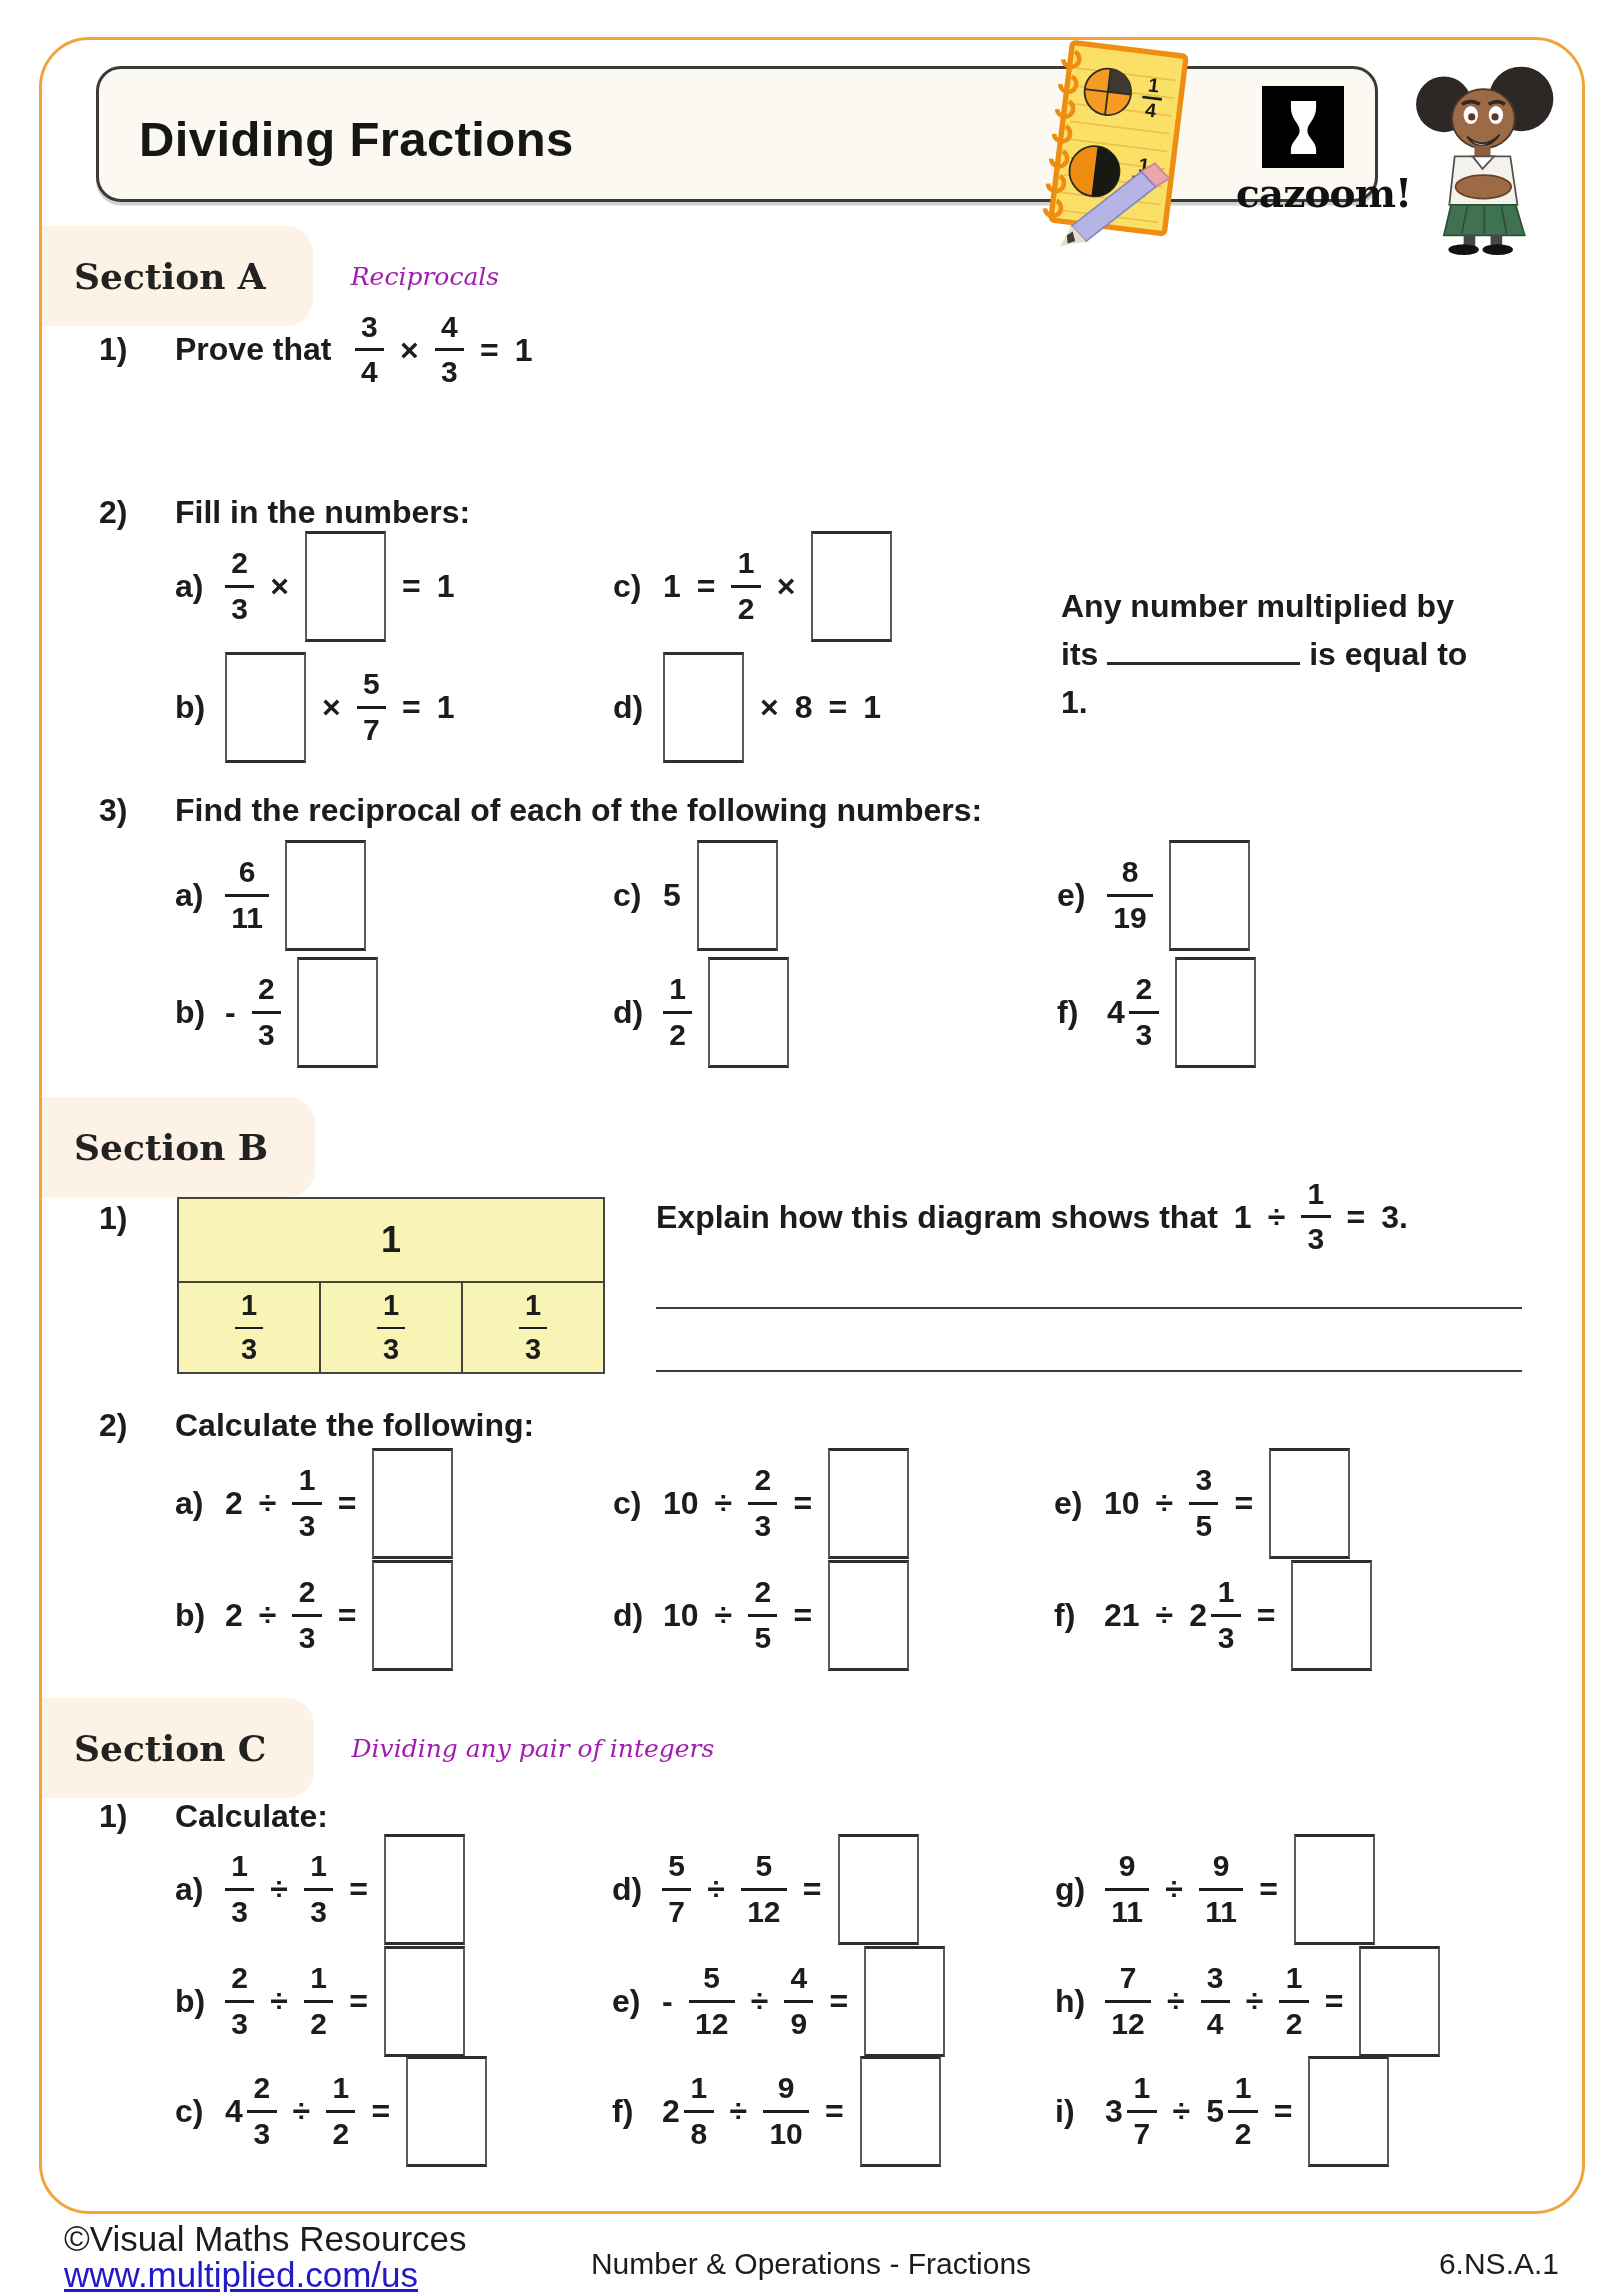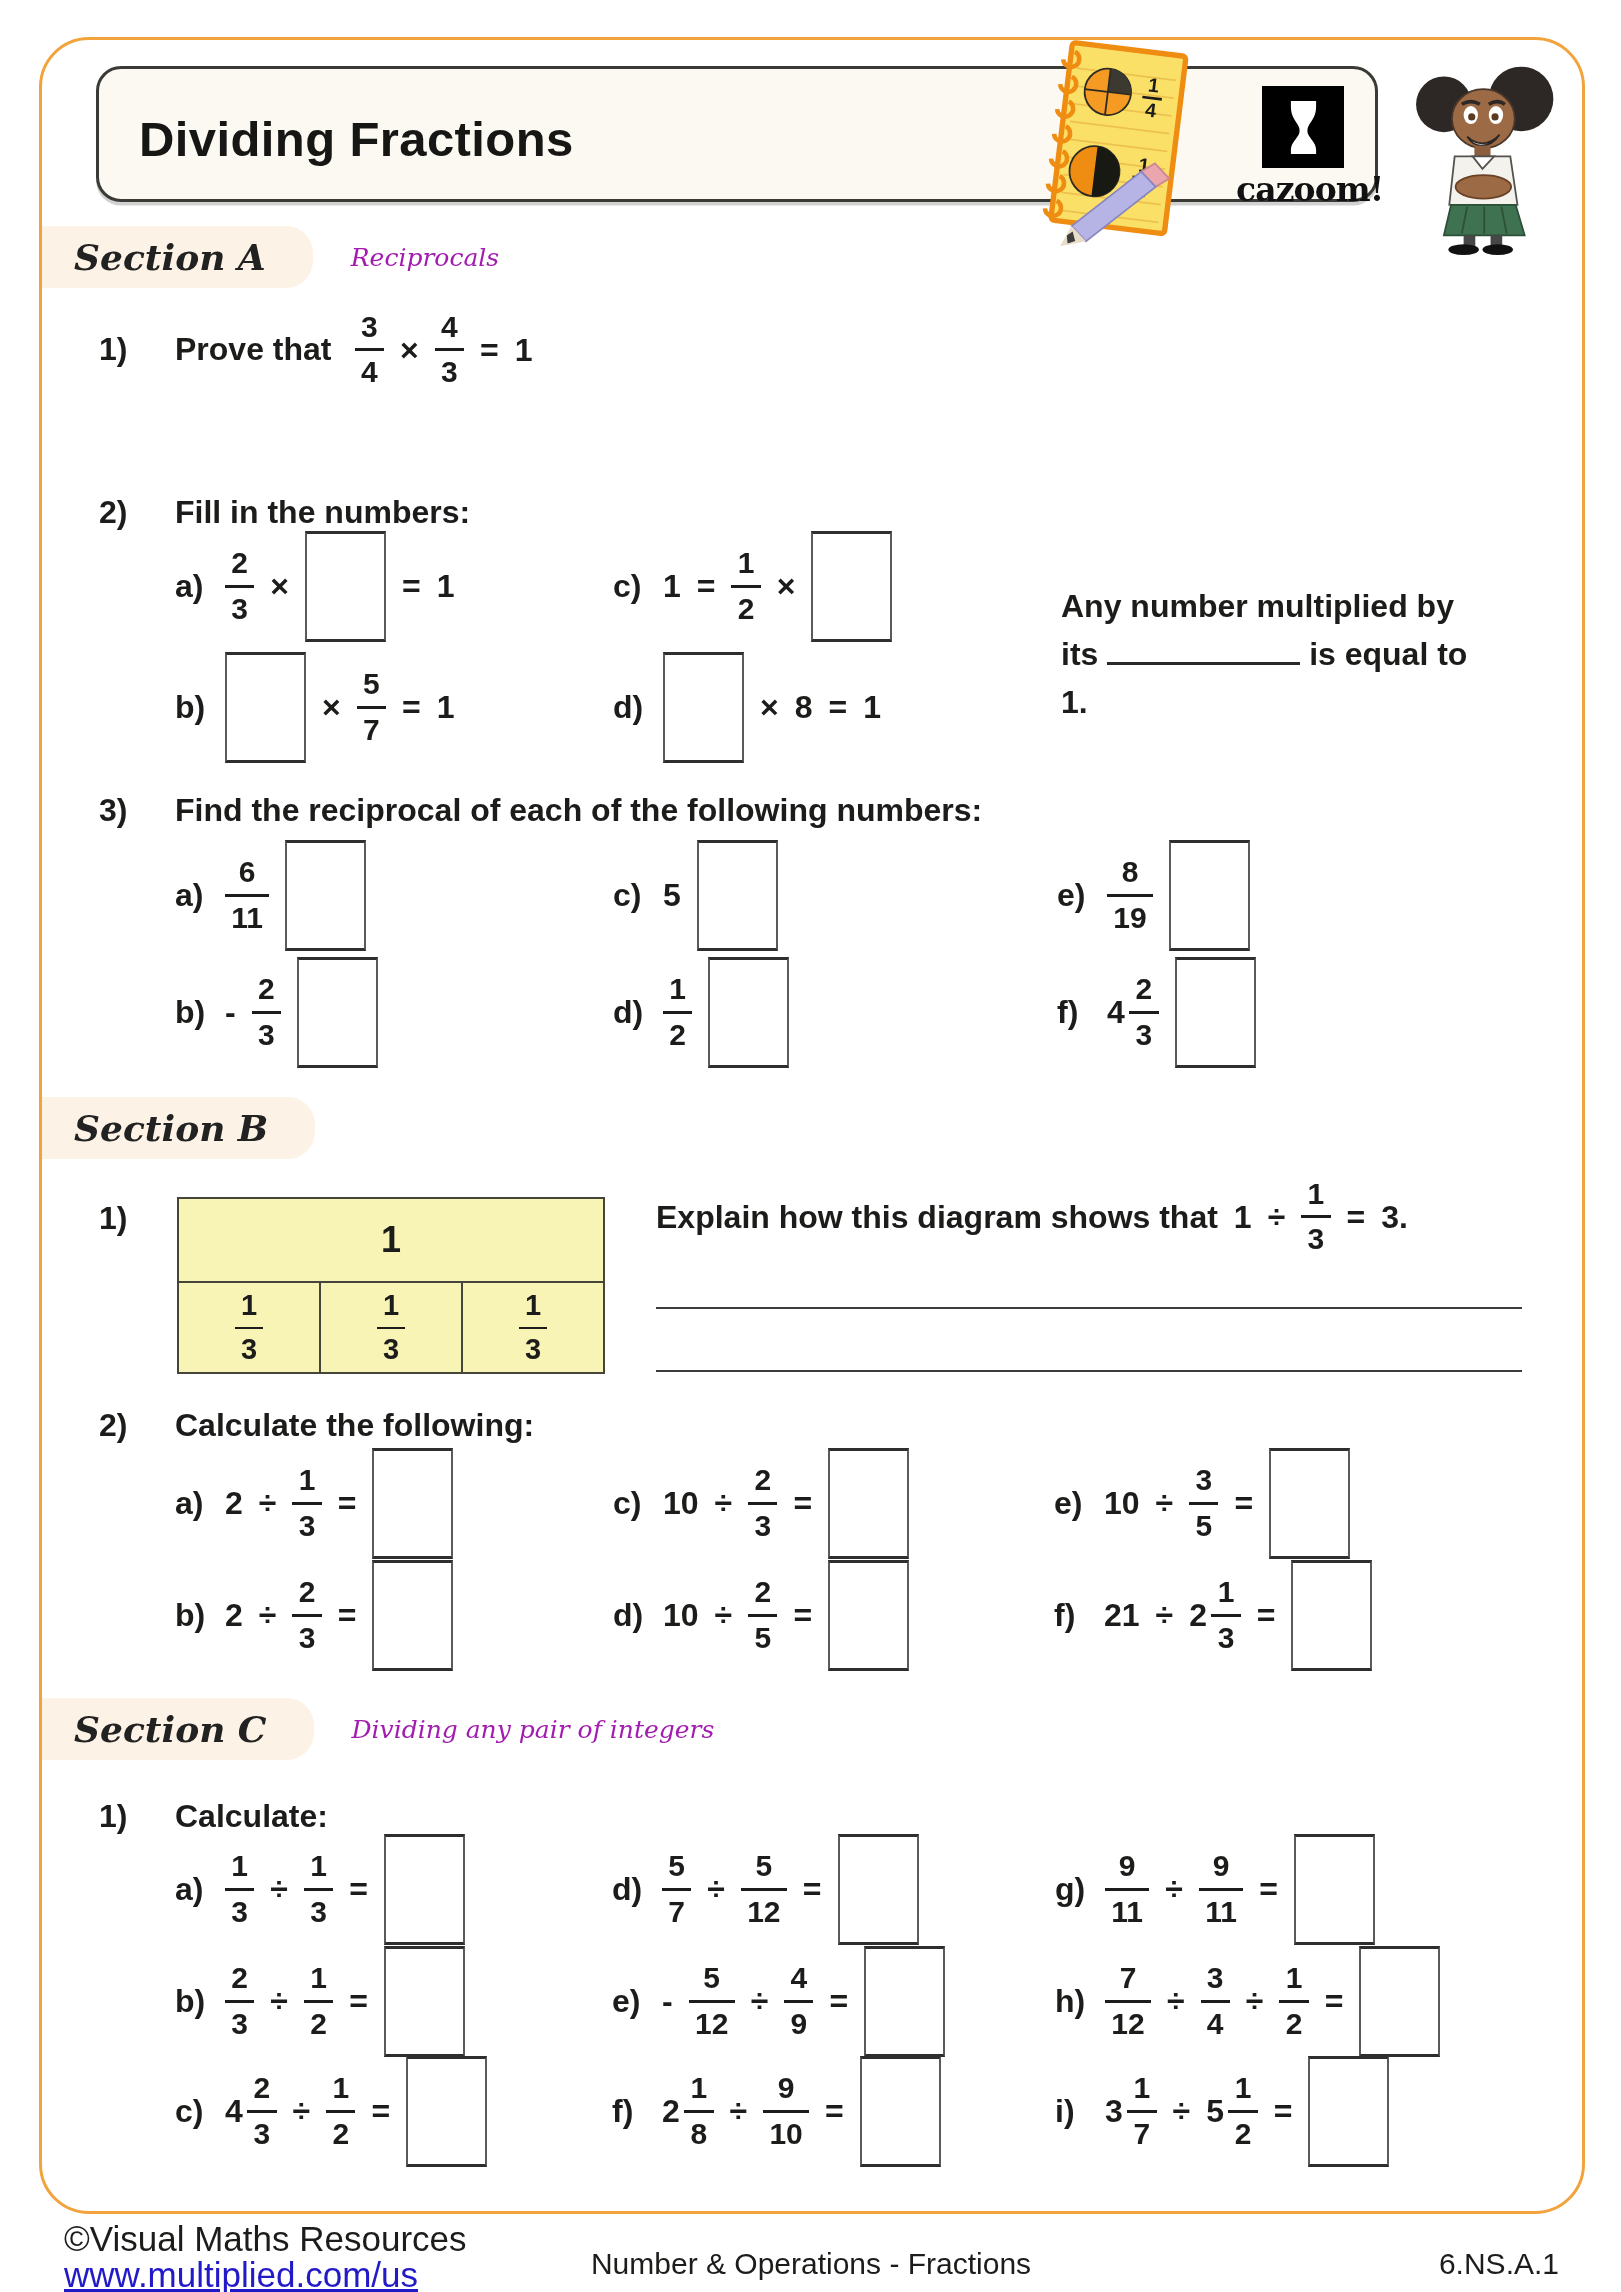--- a/index.html
+++ b/index.html
@@ -18,28 +18,28 @@
     background:#fbf9f1; border:3.6px solid #3a3a36; border-radius:25px;
     box-shadow:0 3.6px 0 rgba(0,0,0,.18); z-index:2;
   }
   .page-title {
     position:absolute; left:139px; top:111px; z-index:3;
     font-size:49px; font-weight:bold; letter-spacing:0.4px; color:#161614;
   }
   .notepad { position:absolute; left:1037px; top:38px; z-index:4; }
   .logo { position:absolute; left:1236px; top:86px; width:134px; text-align:center; z-index:3; }
   .logo-square { width:82px; height:82px; background:#000; margin:0 auto; display:flex; align-items:center; justify-content:center; }
-  .logo-text { font-family:"DejaVu Serif", serif; font-weight:bold; font-size:33px; color:#111; margin-top:1.8px; letter-spacing:-0.9px; }
+  .logo-text { font-family:"DejaVu Serif", serif; font-weight:bold; font-size:39px; color:#111; margin-top:1.8px; letter-spacing:-0.9px; }
   .mascot { position:absolute; left:1408px; top:63px; z-index:3; }
   
   .section-head { position:absolute; display:flex; align-items:center; z-index:1; }
   .section-label {
     background:var(--section-label-bg,#fcf3e6); border-radius:0 27px 27px 0;
-    height:62px; display:flex; align-items:center; padding:0 47px 0 32px;
-    font-family:"DejaVu Serif", serif; font-style:italic; font-weight:bold; font-size:36px; color:#222;
+    height:100px; display:flex; align-items:center; padding:0 47px 0 32px;
+    font-family:"DejaVu Serif", serif; font-weight:bold; font-size:36px; color:#222;
   }
   .section-sub { margin-left:38px; font-family:"DejaVu Serif", serif; font-style:italic; font-size:25px; color:#a21caf; }
   
   .row { position:absolute; display:flex; align-items:center; font-weight:bold; font-size:32px; color:#1c1c1a; }
   .row.h130 { height:116px; }
   .row.h110 { height:99px; }
   .row.h50  { height:45px; }
   .qnum { display:inline-block; width:76px; flex:none; }
   .plabel { display:inline-block; min-width:50px; flex:none; }
   .expr { display:inline-flex; align-items:center; gap:16px; }

